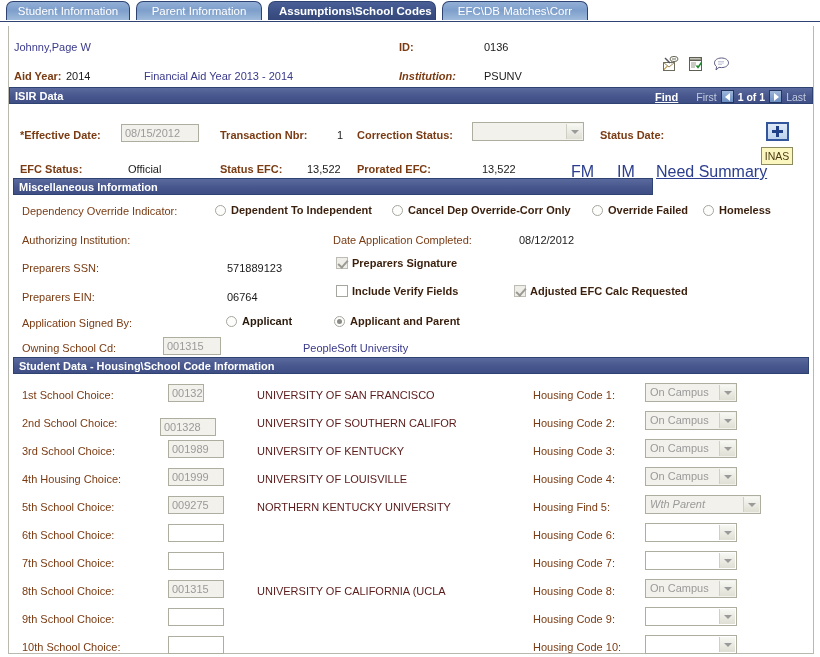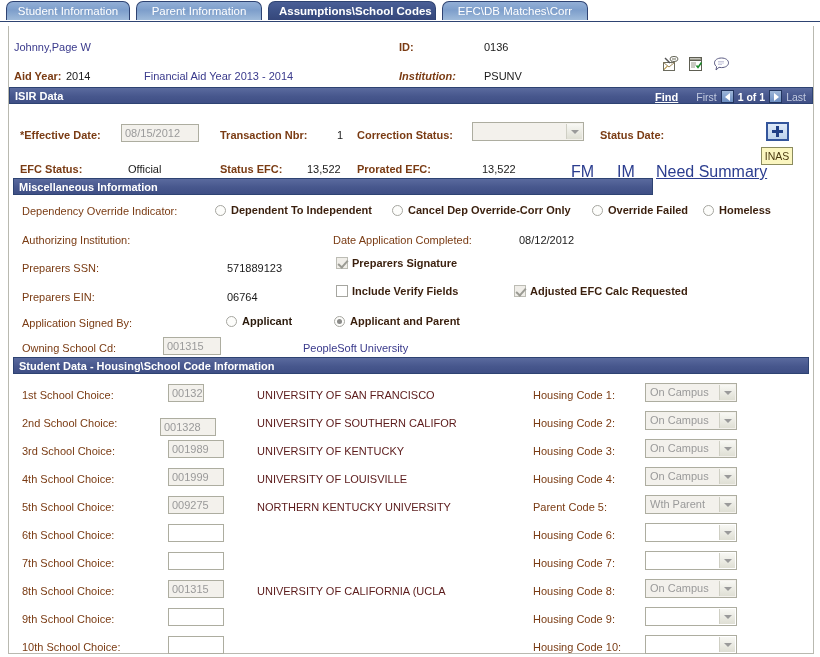--- a/index.html
+++ b/index.html
@@ -435,34 +435,34 @@
 
   <div class="lbl" style="left:22px; top:445px;">3rd School Choice:</div>
   <div class="inp disabled" style="left:168px; top:440px; width:56px;">001989</div>
   <div class="val val-maroon" style="left:257px; top:445px;">UNIVERSITY OF KENTUCKY</div>
   <div class="lbl" style="left:533px; top:445px;">Housing Code 3:</div>
   <div class="sel" style="left:645px; top:439px; width:92px;">
     <span>On Campus</span>
     <span class="arrow"></span>
   </div>
 
-  <div class="lbl" style="left:22px; top:473px;">4th School Choice:</div>
+  <div class="lbl" style="left:22px; top:473px;">4th Housing Choice:</div>
   <div class="inp disabled" style="left:168px; top:468px; width:56px;">001999</div>
   <div class="val val-maroon" style="left:257px; top:473px;">UNIVERSITY OF LOUISVILLE</div>
   <div class="lbl" style="left:533px; top:473px;">Housing Code 4:</div>
   <div class="sel" style="left:645px; top:467px; width:92px;">
     <span>On Campus</span>
     <span class="arrow"></span>
   </div>
 
   <div class="lbl" style="left:22px; top:501px;">5th School Choice:</div>
   <div class="inp disabled" style="left:168px; top:496px; width:56px;">009275</div>
   <div class="val val-maroon" style="left:257px; top:501px;">NORTHERN KENTUCKY UNIVERSITY</div>
-  <div class="lbl" style="left:533px; top:501px;">Parent Code 5:</div>
-  <div class="sel" style="left:645px; top:495px; width:92px;">
+  <div class="lbl" style="left:533px; top:501px;">Housing Find 5:</div>
+  <div class="sel" style="left:645px; top:495px; width:116px;font-style:italic;">
     <span>Wth Parent</span>
     <span class="arrow"></span>
   </div>
 
   <div class="lbl" style="left:22px; top:529px;">6th School Choice:</div>
   <div class="inp empty" style="left:168px; top:524px; width:56px;"></div>
   <div class="val val-maroon" style="left:257px; top:529px;"></div>
   <div class="lbl" style="left:533px; top:529px;">Housing Code 6:</div>
   <div class="sel white" style="left:645px; top:523px; width:92px;">
     <span></span>

